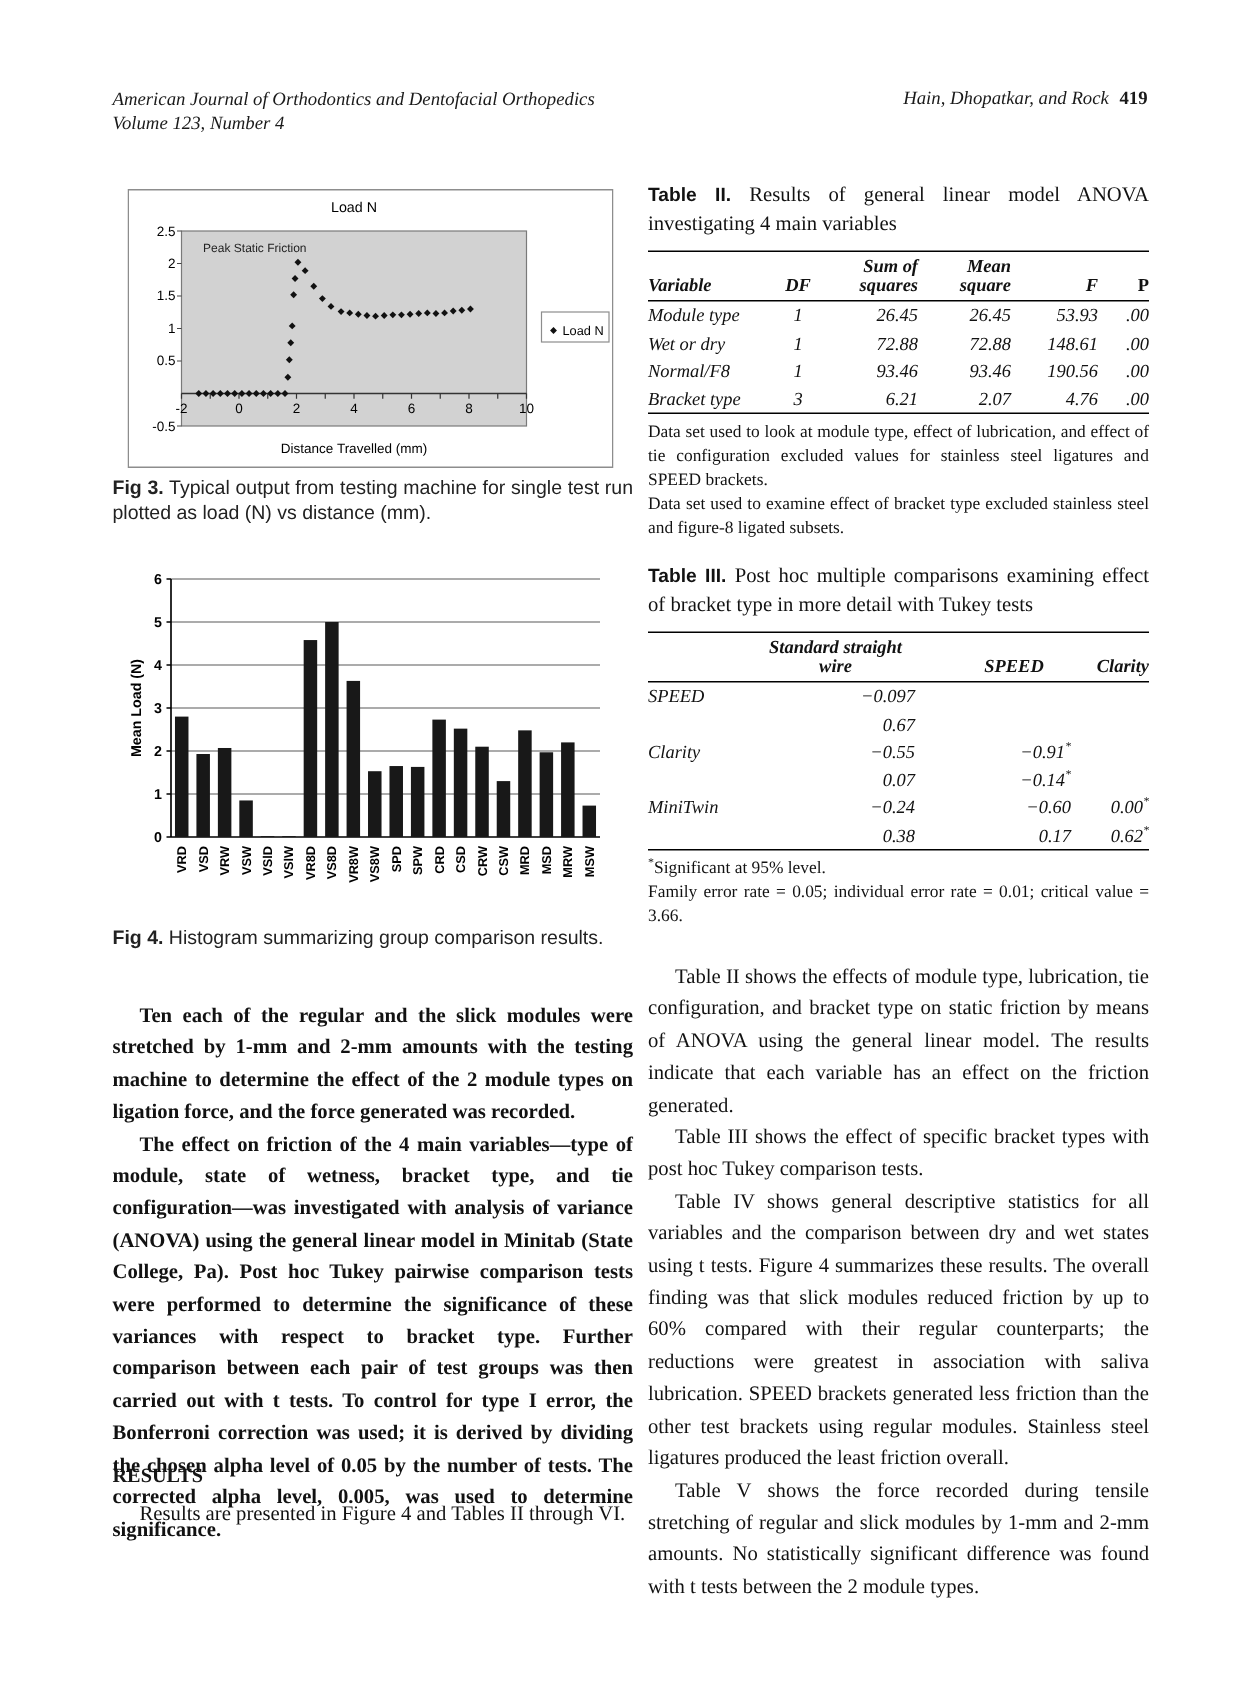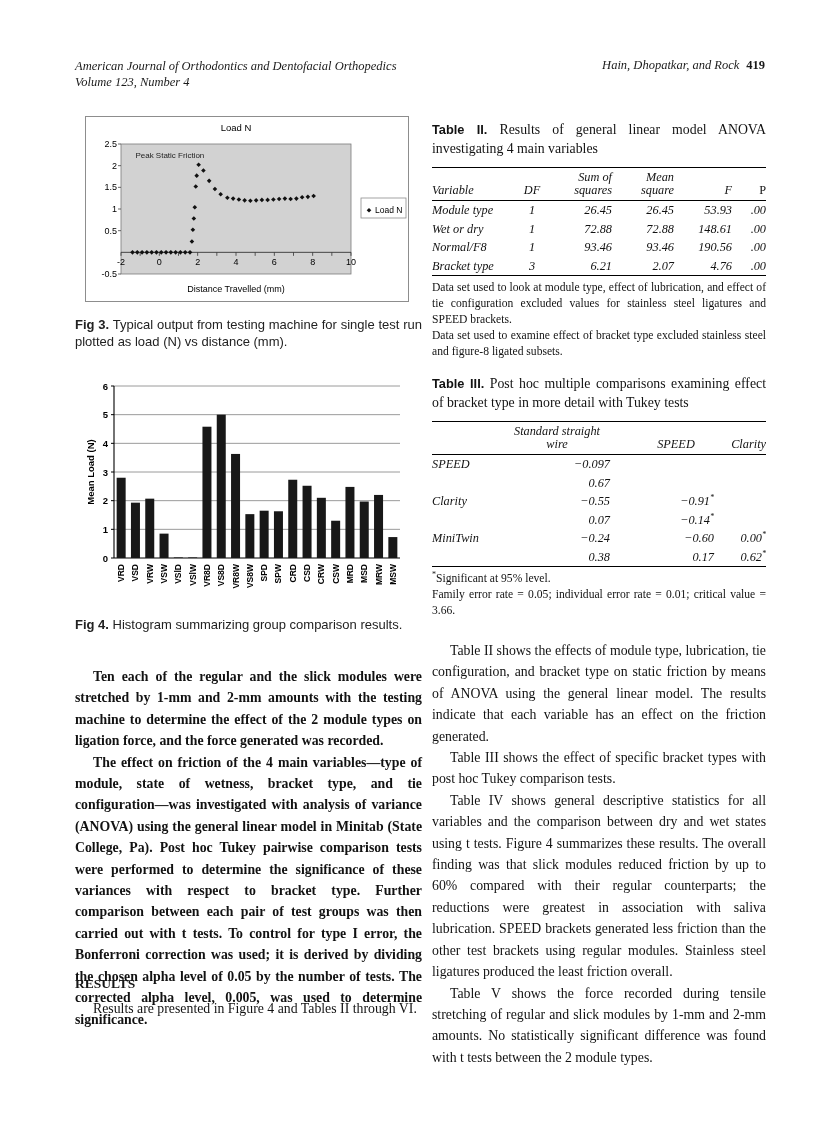--- a/index.html
+++ b/index.html
@@ -17,21 +17,21 @@
   .caption{font-family:"Liberation Sans", sans-serif;font-size:13px;line-height:17px;color:#222;text-align:justify;}
   .caption b{font-weight:bold;}
   
   .bodytext{font-size:13.8px;line-height:21.4px;text-align:justify;color:#121212;}
   .bodytext p{margin:0;text-indent:18px;}
   .results-h{font-family:Liberation Serif, serif;font-weight:bold;font-size:13.5px;color:#161616;}
   
   .tbl-title{font-size:13.8px;line-height:19px;text-align:justify;color:#121212;}
   .tbl-title .tlabel{font-family:"Liberation Sans", sans-serif;font-weight:bold;font-size:12.8px;}
   table.paper{border-collapse:collapse;width:100%;font-size:12.3px;color:#121212;}
-  table.paper th{font-weight:normal;font-style:italic;vertical-align:bottom;padding:3px 0 3px 0;white-space:pre-line;line-height:13px;margin-top:38px;}
+  table.paper th{font-weight:bold;font-style:italic;vertical-align:bottom;padding:3px 0 3px 0;white-space:pre-line;line-height:13px;margin-top:38px;}
   table.paper td{padding:2px 0;line-height:14.5px;font-style:italic;}
   table.paper thead tr{border-top:1.4px solid #000;border-bottom:1.2px solid #000;}
   table.paper tbody{border-bottom:1.2px solid #000;}
   .t2-c0{text-align:left;width:86px;}
   .t2-c1{text-align:center;width:28px;}
   .t2-c2{text-align:right;width:66px;}
   .t2-c3{text-align:right;width:62px;}
   .t2-c4{text-align:right;width:58px;}
   .t2-c5{text-align:right;}
   .t3-c0{text-align:left;width:72px;}
@@ -51,21 +51,21 @@
 <body>
 
 <div class="abs hdr" style="left:75px;top:58px;width:420px;">
   <div>American Journal of Orthodontics and Dentofacial Orthopedics</div>
   <div>Volume 123, Number 4</div>
 </div>
 <div class="abs hdr-right" style="left:445px;top:58px;width:320px;">
   <span>Hain, Dhopatkar, and Rock</span><span class="pageno">419</span>
 </div>
 
-<figure class="abs figbox" style="left:85px;top:116px;width:292px;height:186px;margin:0;text-decoration:underline;">
+<figure class="abs figbox" style="left:85px;top:126px;width:292px;height:186px;margin:0;text-decoration:underline;">
   <svg id="fig3svg" width="324" height="186">
       <rect x="0.5" y="0.5" width="323" height="185" fill="#ffffff" stroke="#8d8d8d" stroke-width="1"></rect>
       <text x="151" y="15" text-anchor="middle" font-size="9.5" fill="#000">Load N</text>
       <rect x="36" y="28" width="230" height="130" fill="#d2d2d2" stroke="#7a7a7a" stroke-width="0.8"></rect>
       <text x="32" y="31" text-anchor="end" font-size="9" fill="#000">2.5</text>
       <line x1="33" y1="28" x2="36" y2="28" stroke="#444" stroke-width="0.8"></line>
       <text x="32" y="52.666666666666664" text-anchor="end" font-size="9" fill="#000">2</text>
       <line x1="33" y1="49.666666666666664" x2="36" y2="49.666666666666664" stroke="#444" stroke-width="0.8"></line>
       <text x="32" y="74.33333333333333" text-anchor="end" font-size="9" fill="#000">1.5</text>
       <line x1="33" y1="71.33333333333333" x2="36" y2="71.33333333333333" stroke="#444" stroke-width="0.8"></line>

